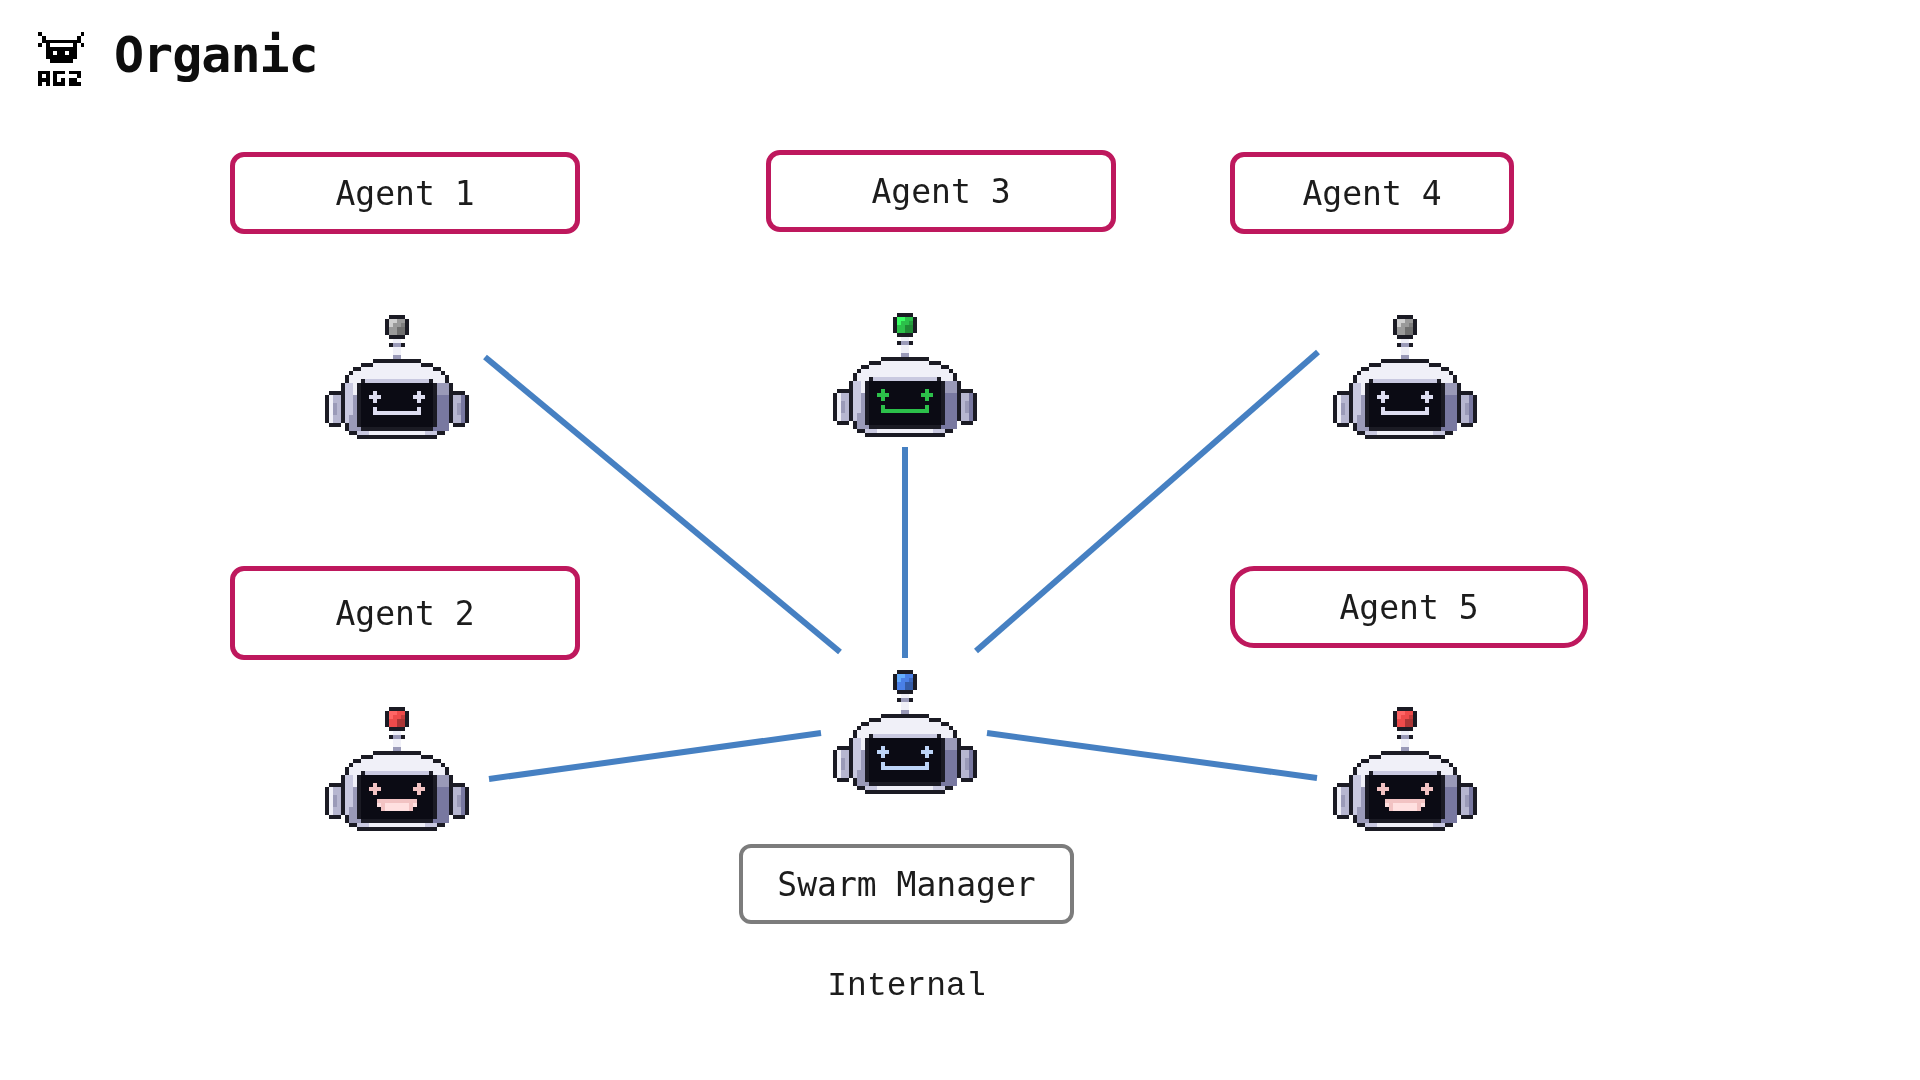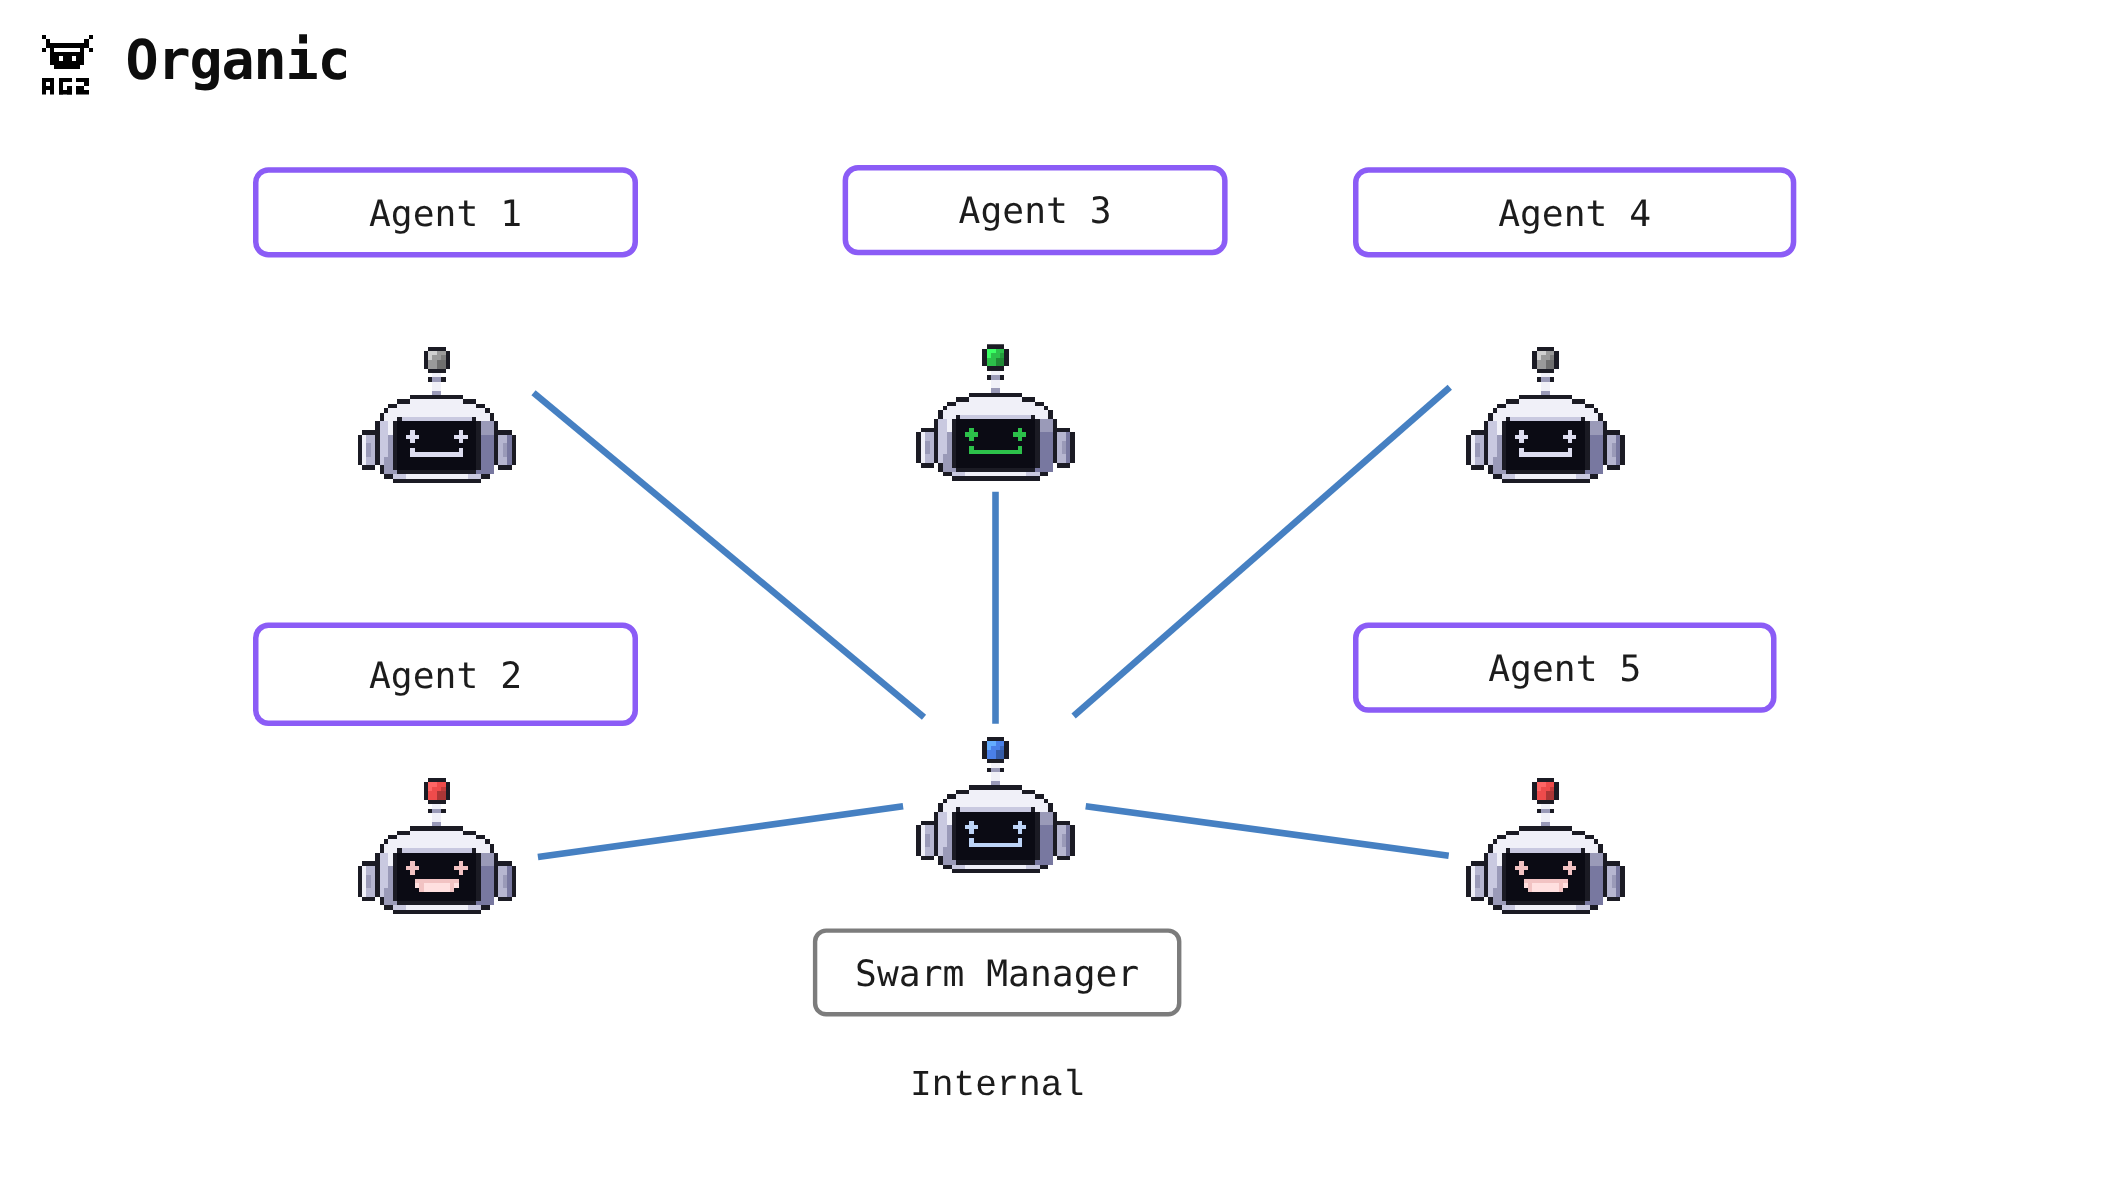--- a/index.html
+++ b/index.html
@@ -23,21 +23,21 @@
 
   
   #edges{position:absolute;left:0;top:0;width:1920px;height:1080px;pointer-events:none;}
 
   
   .node-label{
     position:absolute;
     box-sizing:border-box;
     display:flex;align-items:center;justify-content:center;
     background:#ffffff;
-    border:5px solid #8b5cf6;
+    border:5px solid #be185d;
     border-radius:14px;
     font-family:"DejaVu Sans Mono","Liberation Mono",monospace;
     font-size:33px;color:#1c1c1c;
     white-space:nowrap;
     letter-spacing:0px;
   }
   .node-label.manager{border-color:#7c7c7c;border-width:4px;border-radius:12px;}
 
   .plain-label{
     position:absolute;
@@ -362,21 +362,21 @@
           <rect x="56" y="76" width="4" height="12" fill="#2cc04a"></rect>
           <rect x="52" y="80" width="12" height="4" fill="#2cc04a"></rect>
           <rect x="100" y="76" width="4" height="12" fill="#2cc04a"></rect>
           <rect x="96" y="80" width="12" height="4" fill="#2cc04a"></rect>
           <rect x="56" y="92" width="4" height="8" fill="#2cc04a"></rect>
           <rect x="100" y="92" width="4" height="8" fill="#2cc04a"></rect>
           <rect x="60" y="96" width="40" height="4" fill="#2cc04a"></rect>
           <rect x="52" y="116" width="56" height="4" fill="#f0f0f8"></rect>
         </svg>
       </div>
-      <div class="node-label" style="left: 1226px; top: 152px; width: 403px; height: 82px;">
+      <div class="node-label" style="left: 1226px; top: 152px; width: 284px; height: 82px;">
         <span>Agent 4</span>
       </div>
       <div class="robot" style="left: 1401px; top: 393px;">
         <svg viewBox="0 0 160 156" shape-rendering="crispEdges">
           <rect x="72" y="0" width="16" height="4" fill="#1b1b24"></rect>
           <rect x="68" y="4" width="4" height="16" fill="#1b1b24"></rect>
           <rect x="88" y="4" width="4" height="16" fill="#1b1b24"></rect>
           <rect x="72" y="20" width="16" height="4" fill="#1b1b24"></rect>
           <rect x="72" y="4" width="16" height="16" fill="#9a9a9a"></rect>
           <rect x="72" y="4" width="8" height="4" fill="#d0d0d0"></rect>
@@ -444,21 +444,21 @@
           <rect x="56" y="76" width="4" height="12" fill="#ddddf0"></rect>
           <rect x="52" y="80" width="12" height="4" fill="#ddddf0"></rect>
           <rect x="100" y="76" width="4" height="12" fill="#ddddf0"></rect>
           <rect x="96" y="80" width="12" height="4" fill="#ddddf0"></rect>
           <rect x="56" y="92" width="4" height="8" fill="#ddddf0"></rect>
           <rect x="100" y="92" width="4" height="8" fill="#ddddf0"></rect>
           <rect x="60" y="96" width="40" height="4" fill="#ddddf0"></rect>
           <rect x="52" y="116" width="56" height="4" fill="#f0f0f8"></rect>
         </svg>
       </div>
-      <div class="node-label" style="left: 1226px; top: 566px; width: 385px; height: 82px;">
+      <div class="node-label" style="left: 1226px; top: 566px; width: 358px; height: 82px; border-radius: 24px;">
         <span>Agent 5</span>
       </div>
       <div class="robot" style="left: 1401px; top: 785px;">
         <svg viewBox="0 0 160 156" shape-rendering="crispEdges">
           <rect x="72" y="0" width="16" height="4" fill="#1b1b24"></rect>
           <rect x="68" y="4" width="4" height="16" fill="#1b1b24"></rect>
           <rect x="88" y="4" width="4" height="16" fill="#1b1b24"></rect>
           <rect x="72" y="20" width="16" height="4" fill="#1b1b24"></rect>
           <rect x="72" y="4" width="16" height="16" fill="#ee4b4b"></rect>
           <rect x="72" y="4" width="8" height="4" fill="#ff6565"></rect>

